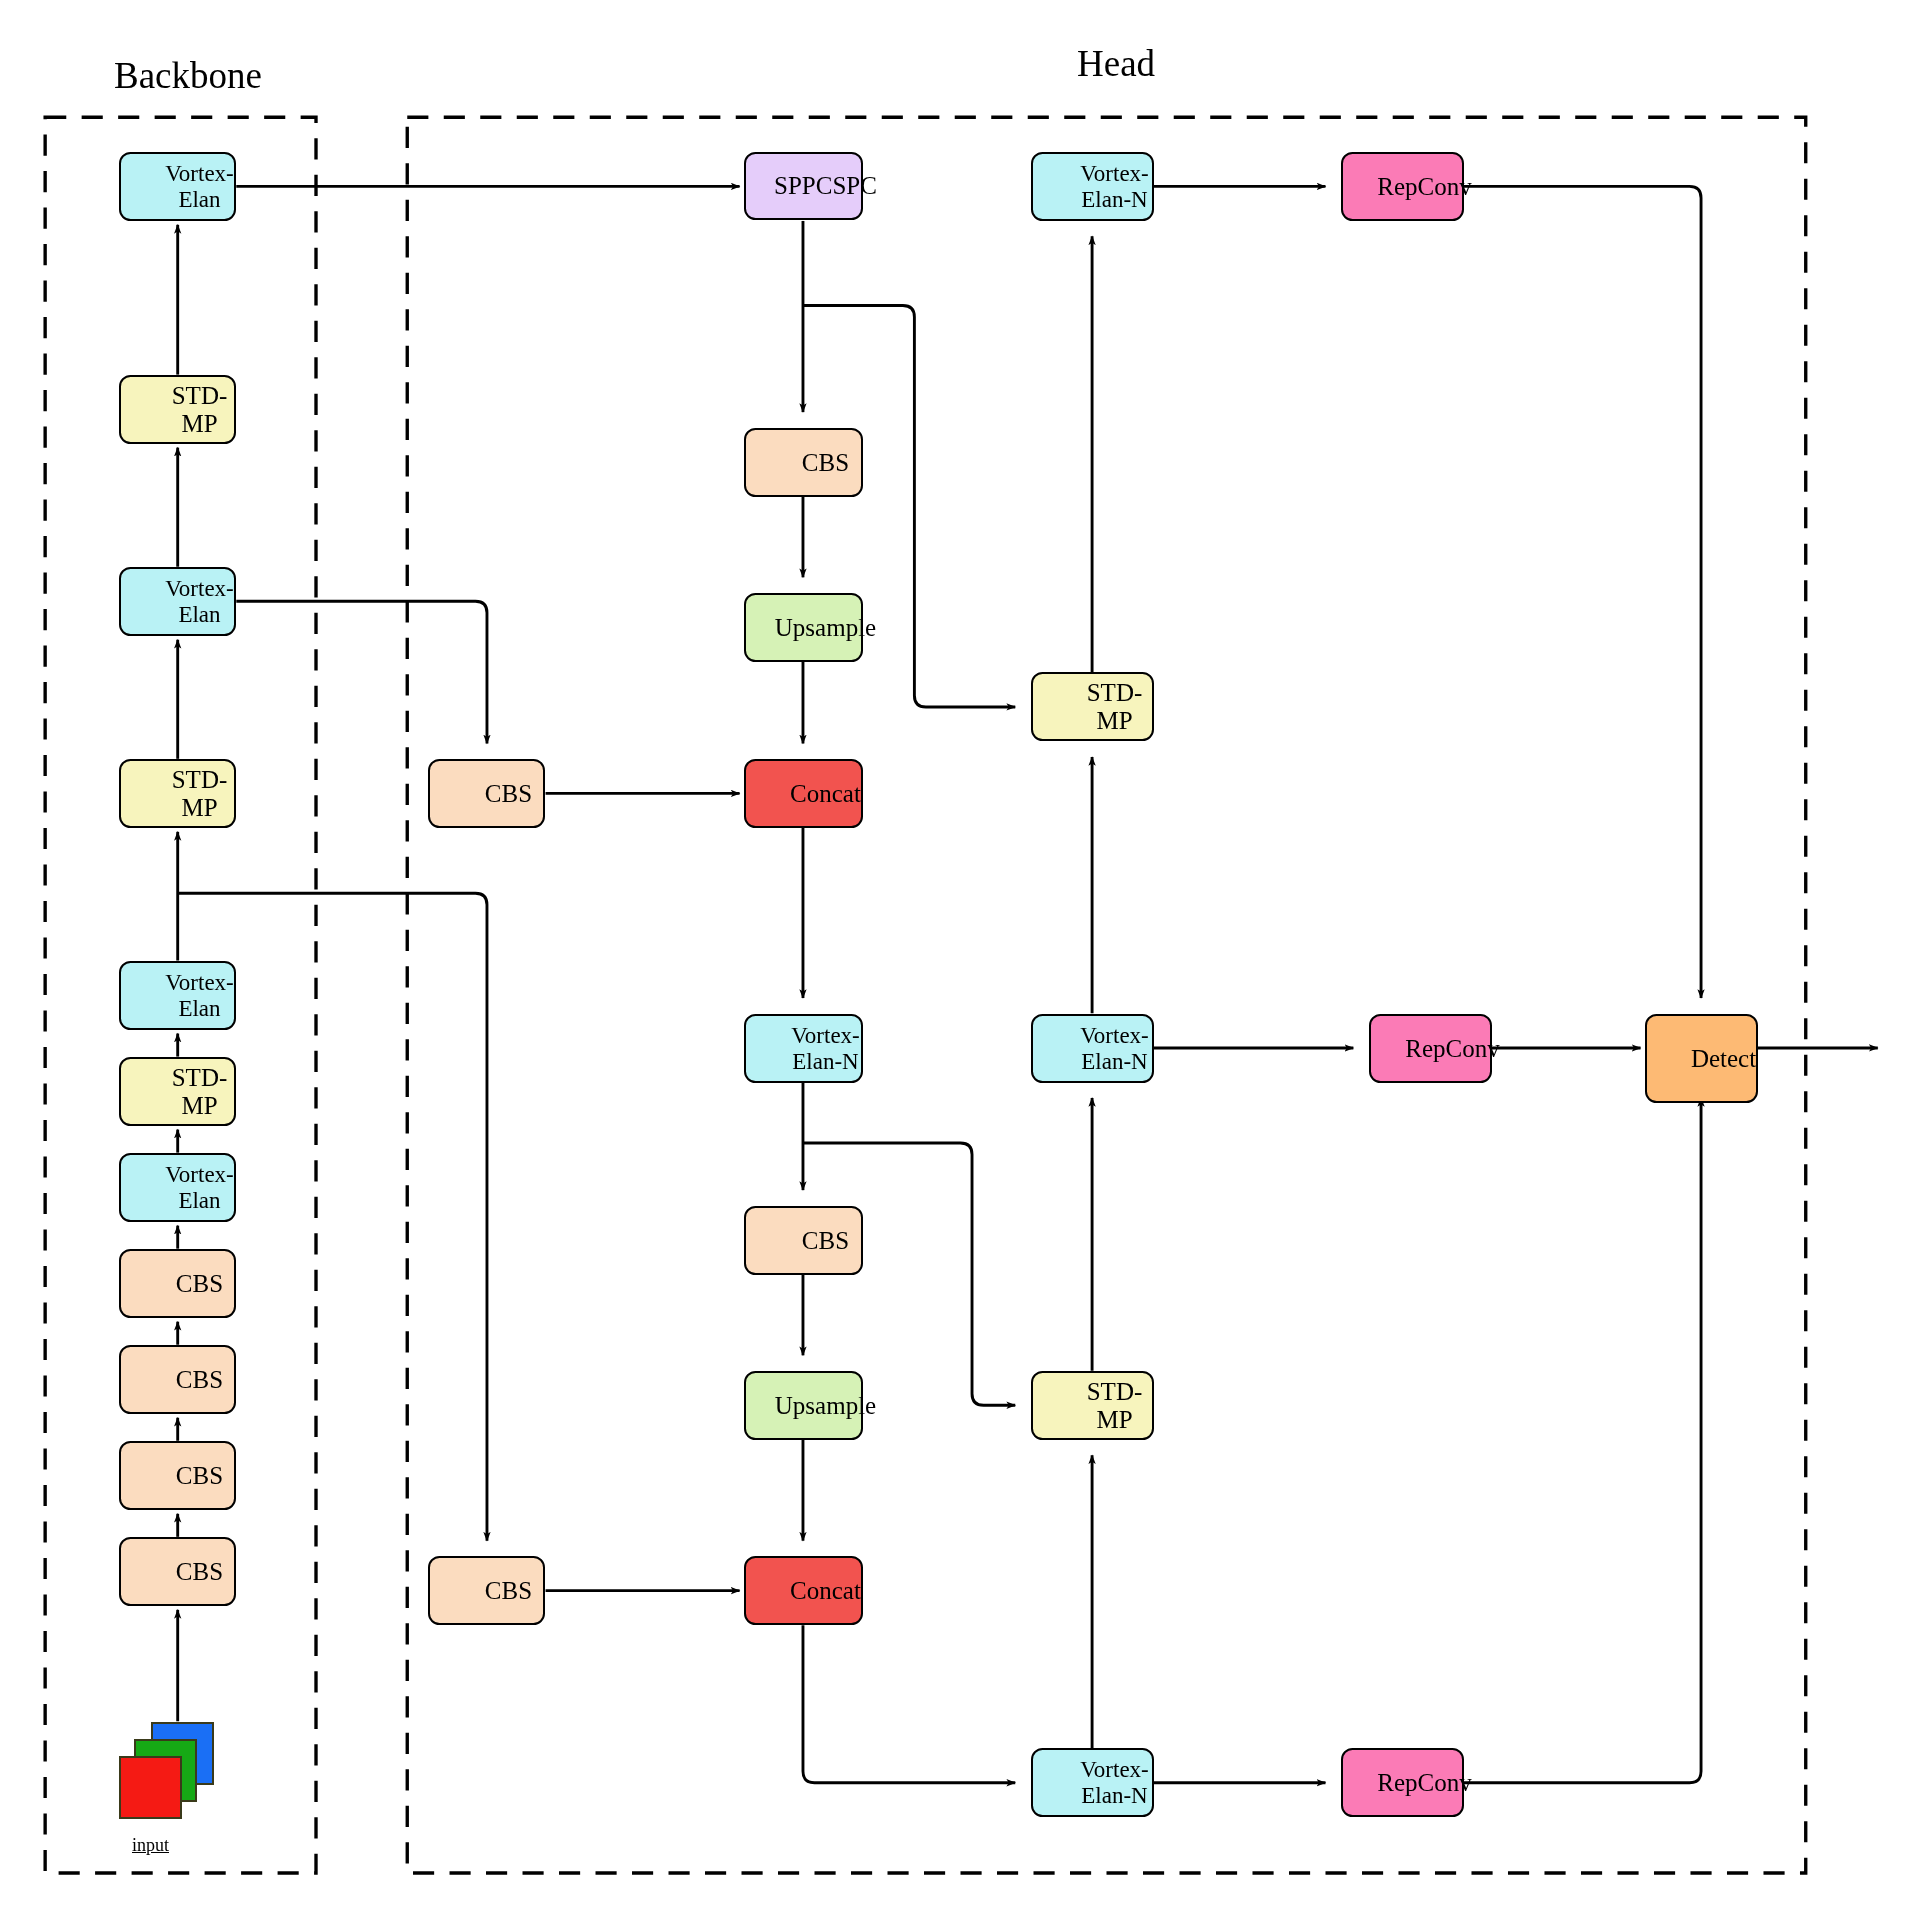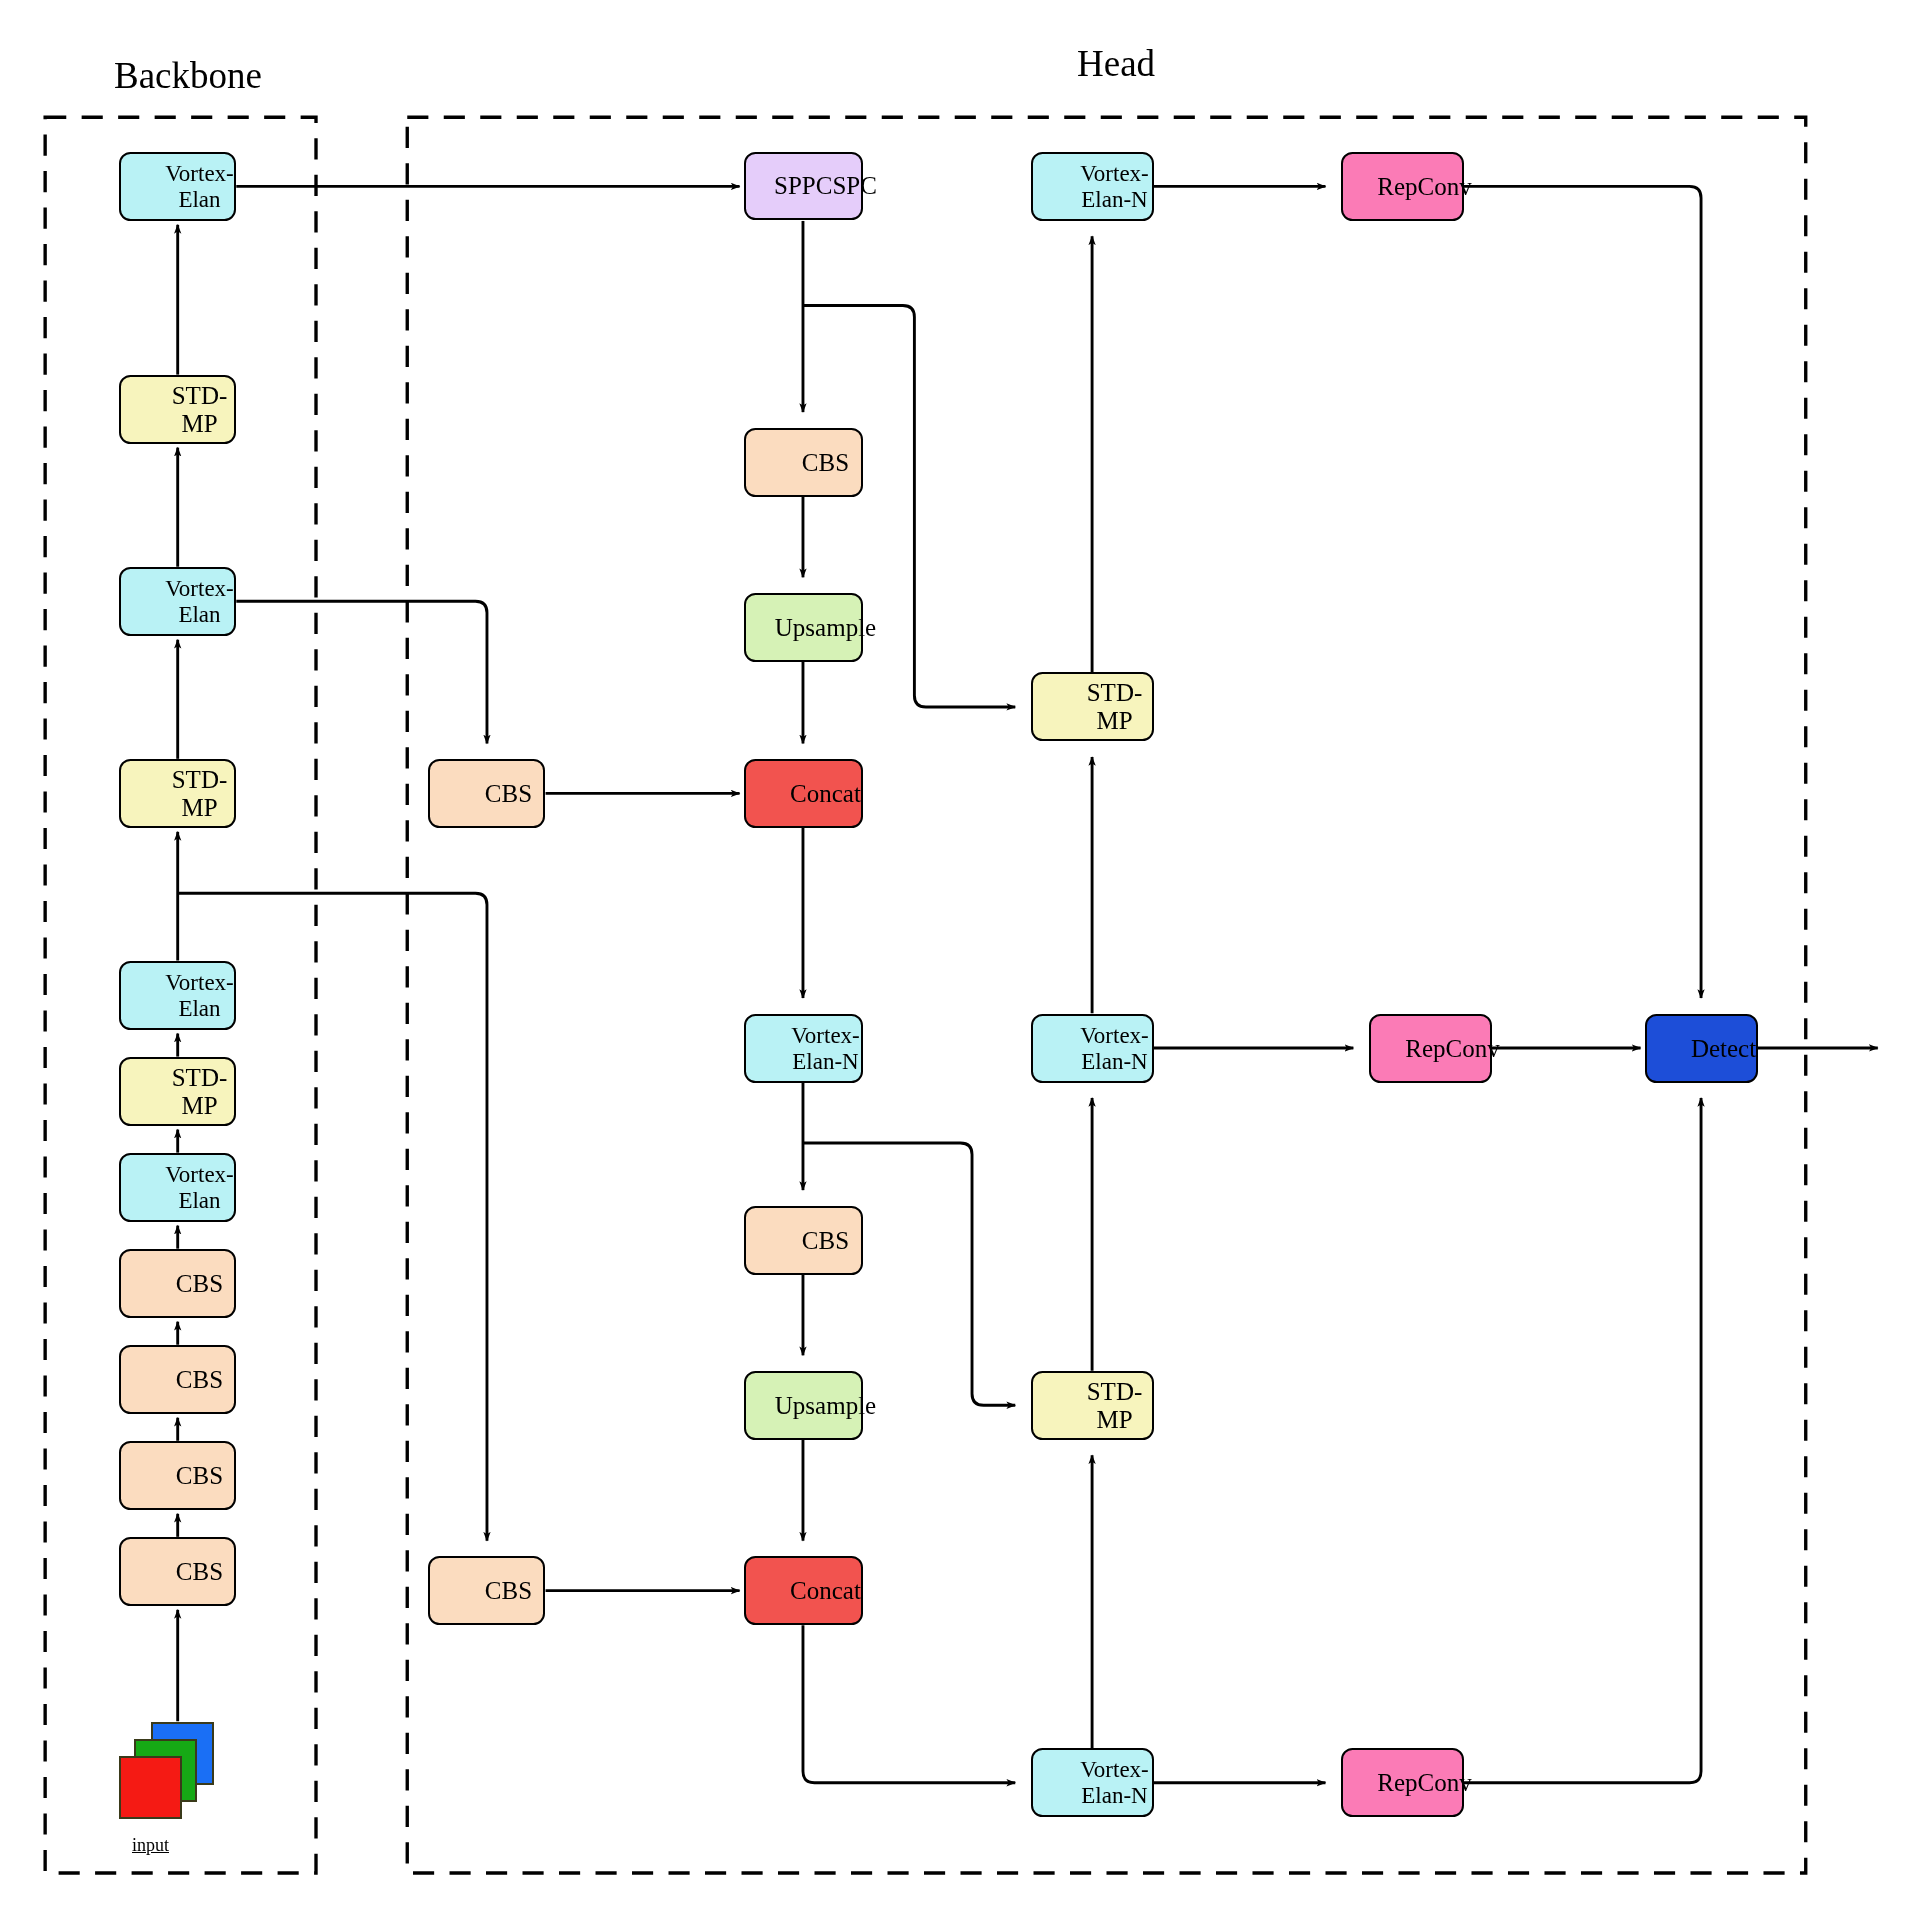--- a/index.html
+++ b/index.html
@@ -165,21 +165,21 @@
 Elan-N</div>
       <div class="node" style="left: 1031px; top: 672px; width: 123px; height: 69px; background: rgb(247, 244, 189);">STD-MP</div>
       <div class="node small-text" style="left: 1031px; top: 1014px; width: 123px; height: 69px; background: rgb(185, 242, 245);">Vortex-
 Elan-N</div>
       <div class="node" style="left: 1031px; top: 1371px; width: 123px; height: 69px; background: rgb(247, 244, 189);">STD-MP</div>
       <div class="node small-text" style="left: 1031px; top: 1748px; width: 123px; height: 69px; background: rgb(185, 242, 245);">Vortex-
 Elan-N</div>
       <div class="node" style="left: 1341px; top: 152px; width: 123px; height: 69px; background: rgb(251, 123, 182);">RepConv</div>
       <div class="node" style="left: 1369px; top: 1014px; width: 123px; height: 69px; background: rgb(251, 123, 182);">RepConv</div>
       <div class="node" style="left: 1341px; top: 1748px; width: 123px; height: 69px; background: rgb(251, 123, 182);">RepConv</div>
-      <div class="node" style="left: 1645px; top: 1014px; width: 113px; height: 69px; background: #1d4ed8;">Detect</div>
+      <div class="node" style="left: 1645px; top: 1014px; width: 113px; height: 89px; background: #fdba74;">Detect</div>
     </div>
 
   <div id="input-stack">
       <div class="img-sq" style="left: 151px; top: 1722px; width: 63px; height: 63px; background: rgb(26, 111, 245);"></div>
       <div class="img-sq" style="left: 134px; top: 1739px; width: 63px; height: 63px; background: rgb(22, 169, 21);"></div>
       <div class="img-sq" style="left: 119px; top: 1756px; width: 63px; height: 63px; background: rgb(245, 26, 20);"></div>
     </div>
   <div class="input-label" style="left:119px; top:1835px; width:63px;">input</div>
 
 </div>

